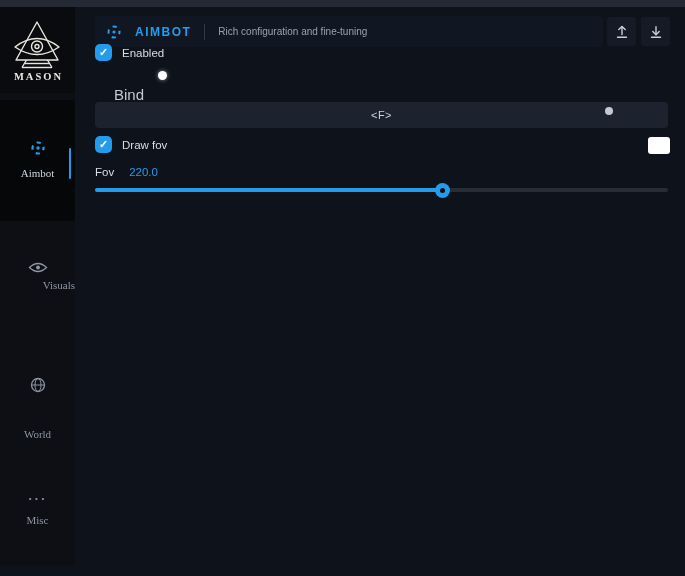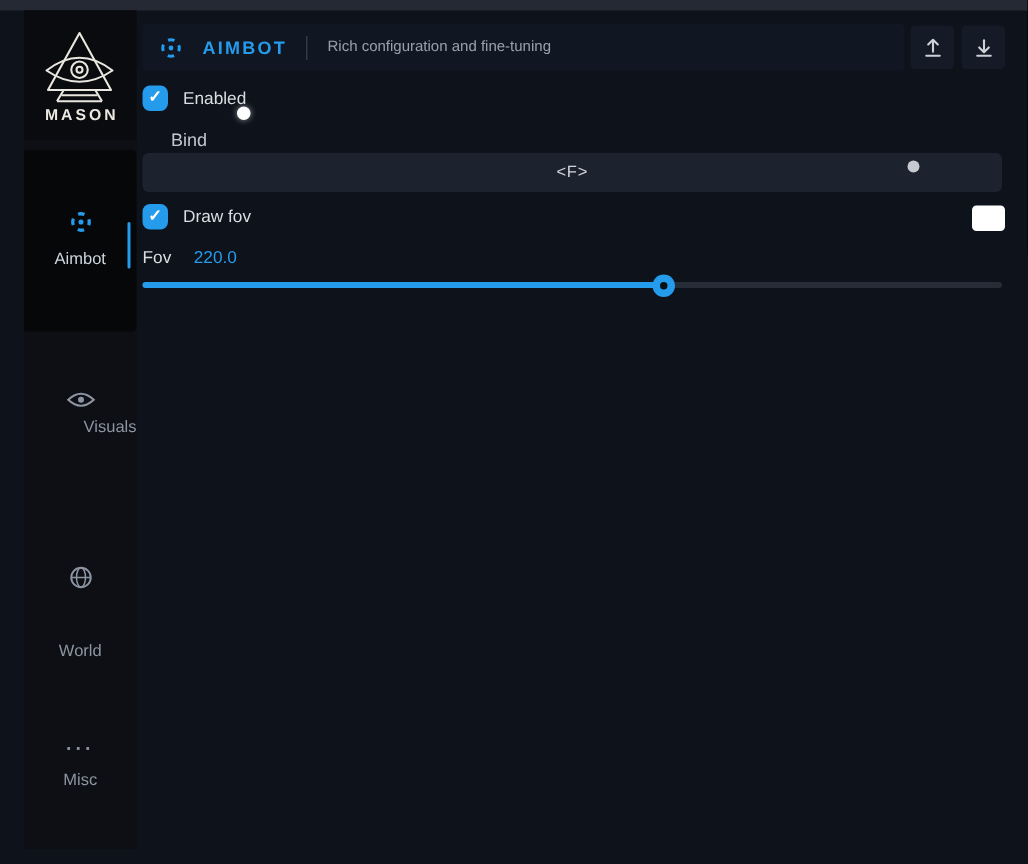--- a/index.html
+++ b/index.html
@@ -15,21 +15,21 @@
     --txt-primary:#D9DEE4;
     --txt-secondary:#8D95A2;
   }
   *{margin:0;padding:0;box-sizing:border-box;}
   html,body{width:685px;height:576px;overflow:hidden;background:#000;}
   body{font-family:"Liberation Sans",sans-serif;}
   #app{position:relative;width:685px;height:576px;background:var(--bg-main);}
   .top-strip{position:absolute;left:0;top:0;width:685px;height:7px;background:#242933;}
 
   
-  .sidebar{position:absolute;left:16px;top:7px;width:75px;height:559px;background:var(--bg-sidebar);}
+  .sidebar{position:absolute;left:0;top:7px;width:75px;height:559px;background:var(--bg-sidebar);font-family:Liberation Serif, serif;}
   .logo-panel{position:absolute;left:0;top:0;width:75px;height:86px;background:var(--bg-logo);}
   .logo-svg{position:absolute;left:13px;top:13px;}
   .logo-text{position:absolute;left:0;top:64px;width:75px;text-align:center;
     font-size:10.5px;font-weight:700;letter-spacing:2px;text-indent:2px;color:#EBE7E1;}
   .nav-item{position:absolute;left:0;width:75px;cursor:pointer;}
   .nav-item .nav-icon{position:absolute;left:0;width:75px;text-align:center;}
   .nav-label{position:absolute;left:0;width:75px;text-align:center;font-size:11px;color:var(--txt-secondary);}
   .nav-item.active{top:93px;height:121px;background:var(--bg-active);border-radius:0 3px 3px 0;}
   .nav-item.active .nav-label{color:#CDD5DF;}
   .active-bar{position:absolute;right:4px;top:48px;width:2.5px;height:31px;background:var(--accent);border-radius:2px;}
@@ -42,30 +42,30 @@
   .hdr-title{margin-left:13px;font-size:12px;font-weight:700;letter-spacing:1.5px;color:var(--accent);}
   .hdr-divider{width:1px;height:16px;background:#323949;margin:0 13px;}
   .hdr-subtitle{font-size:10px;color:#99A1AD;}
   .icon-btn{position:absolute;top:17px;width:29px;height:29px;background:var(--bg-iconbtn);
     border:none;border-radius:3px;display:flex;align-items:center;justify-content:center;cursor:pointer;}
   .icon-btn.upload{left:607px;}
   .icon-btn.download{left:641px;}
 
   
   .row{position:absolute;display:flex;align-items:center;gap:10px;height:17px;}
-  .row-enabled{left:95px;top:57px;}
+  .row-enabled{left:95px;top:44px;}
   .row-drawfov{left:95px;top:136px;}
   .checkbox{width:17px;height:17px;border-radius:5px;background:#1E2530;display:flex;
     align-items:center;justify-content:center;cursor:pointer;flex:none;}
   .checkbox.checked{background:var(--accent);}
   .checkbox.checked::after{content:"\2713";color:#fff;font-size:11px;font-weight:700;line-height:1;}
   .ctl-label{font-size:11.5px;color:var(--txt-primary);}
   .cursor-dot{position:absolute;left:158px;top:71px;width:9px;height:9px;border-radius:50%;
     background:#FFFFFF;box-shadow:0 0 4px rgba(255,255,255,.55);}
-  .field-label{position:absolute;left:95px;top:86px;font-size:12px;color:#C3C9D4;padding-left:19px;}
+  .field-label{position:absolute;left:95px;top:86px;font-size:15px;color:#C3C9D4;padding-left:19px;}
   .bind-field{position:absolute;left:95px;top:102px;width:573px;height:26px;background:var(--bg-field);
     border-radius:4px;display:flex;align-items:center;justify-content:center;cursor:pointer;}
   .bind-value{font-size:11px;color:#D0D5DC;letter-spacing:.5px;}
   .bind-dot{position:absolute;left:510px;top:5px;width:8px;height:8px;border-radius:50%;background:#C6CAD0;}
   .swatch{position:absolute;left:553px;top:1px;width:22px;height:17px;border-radius:3px;background:#fff;cursor:pointer;}
   .fov-label{position:absolute;left:95px;top:166px;font-size:11.5px;color:var(--txt-primary);}
   .fov-label .value{color:var(--accent);margin-left:15px;}
   .slider{position:absolute;left:95px;top:188px;width:573px;height:4px;border-radius:2px;
     background:var(--bg-track);cursor:pointer;}
   .slider-fill{position:relative;height:4px;border-radius:2px;background:var(--accent);width:60%;}

